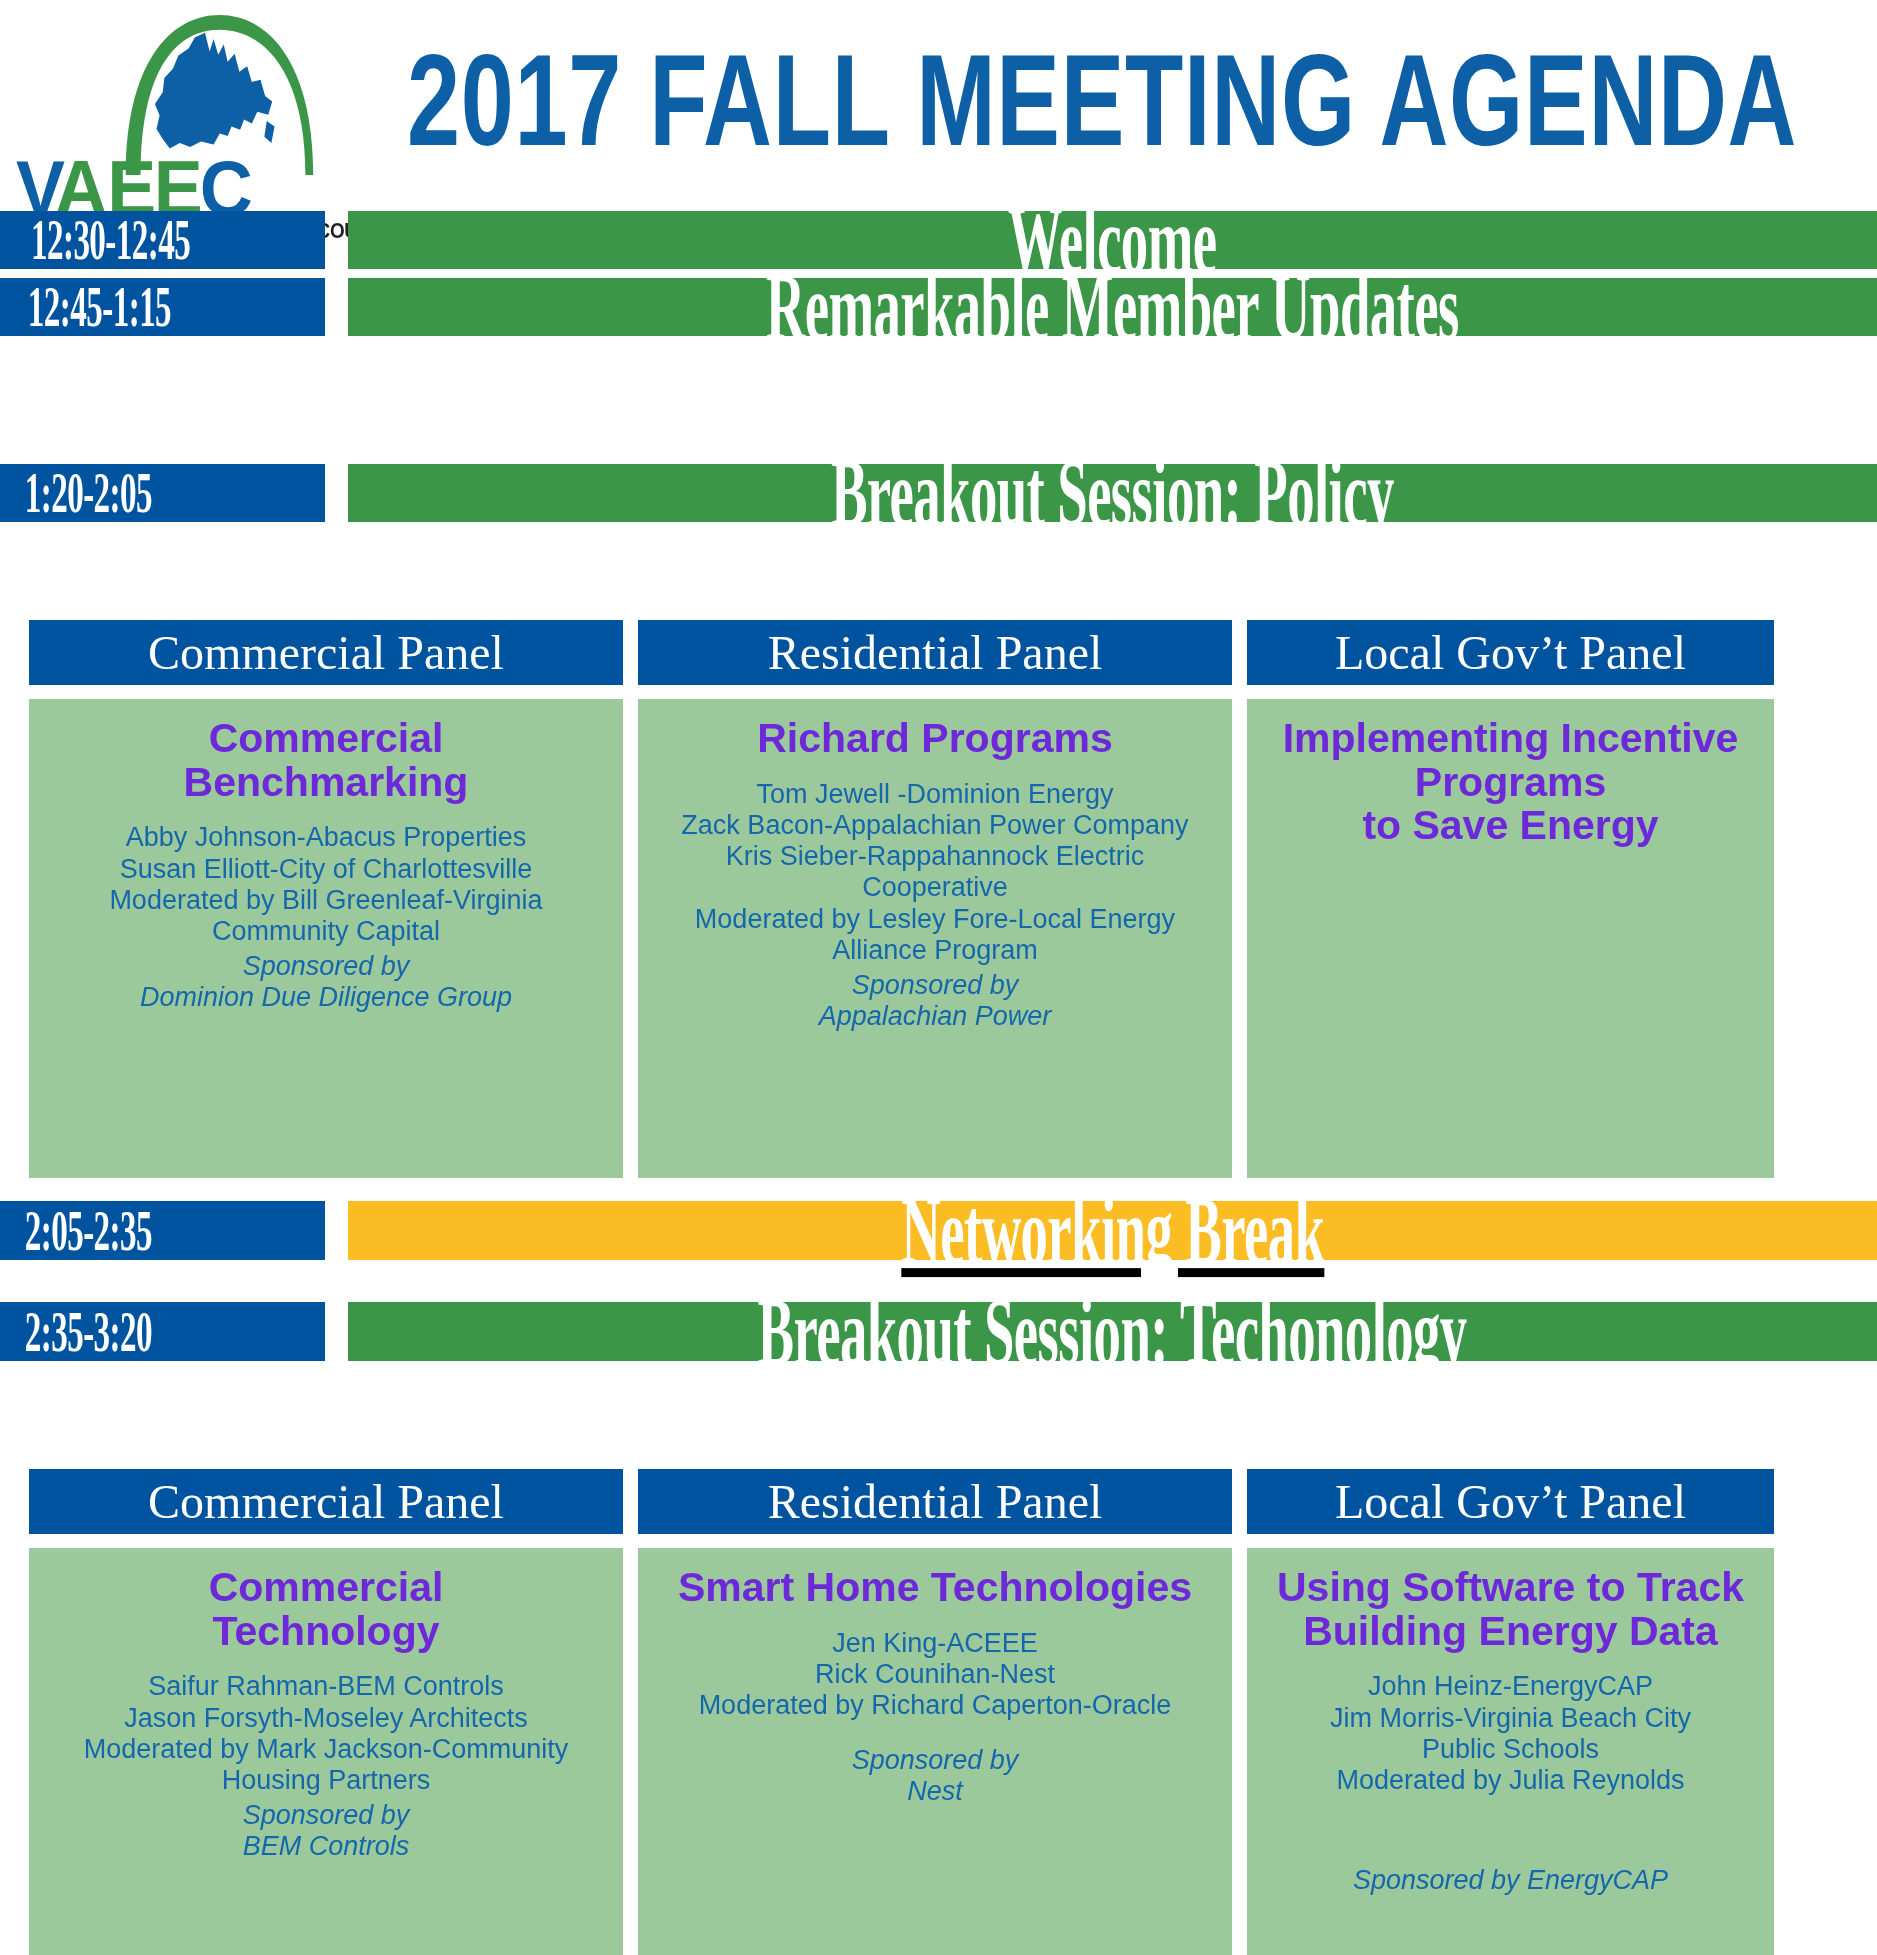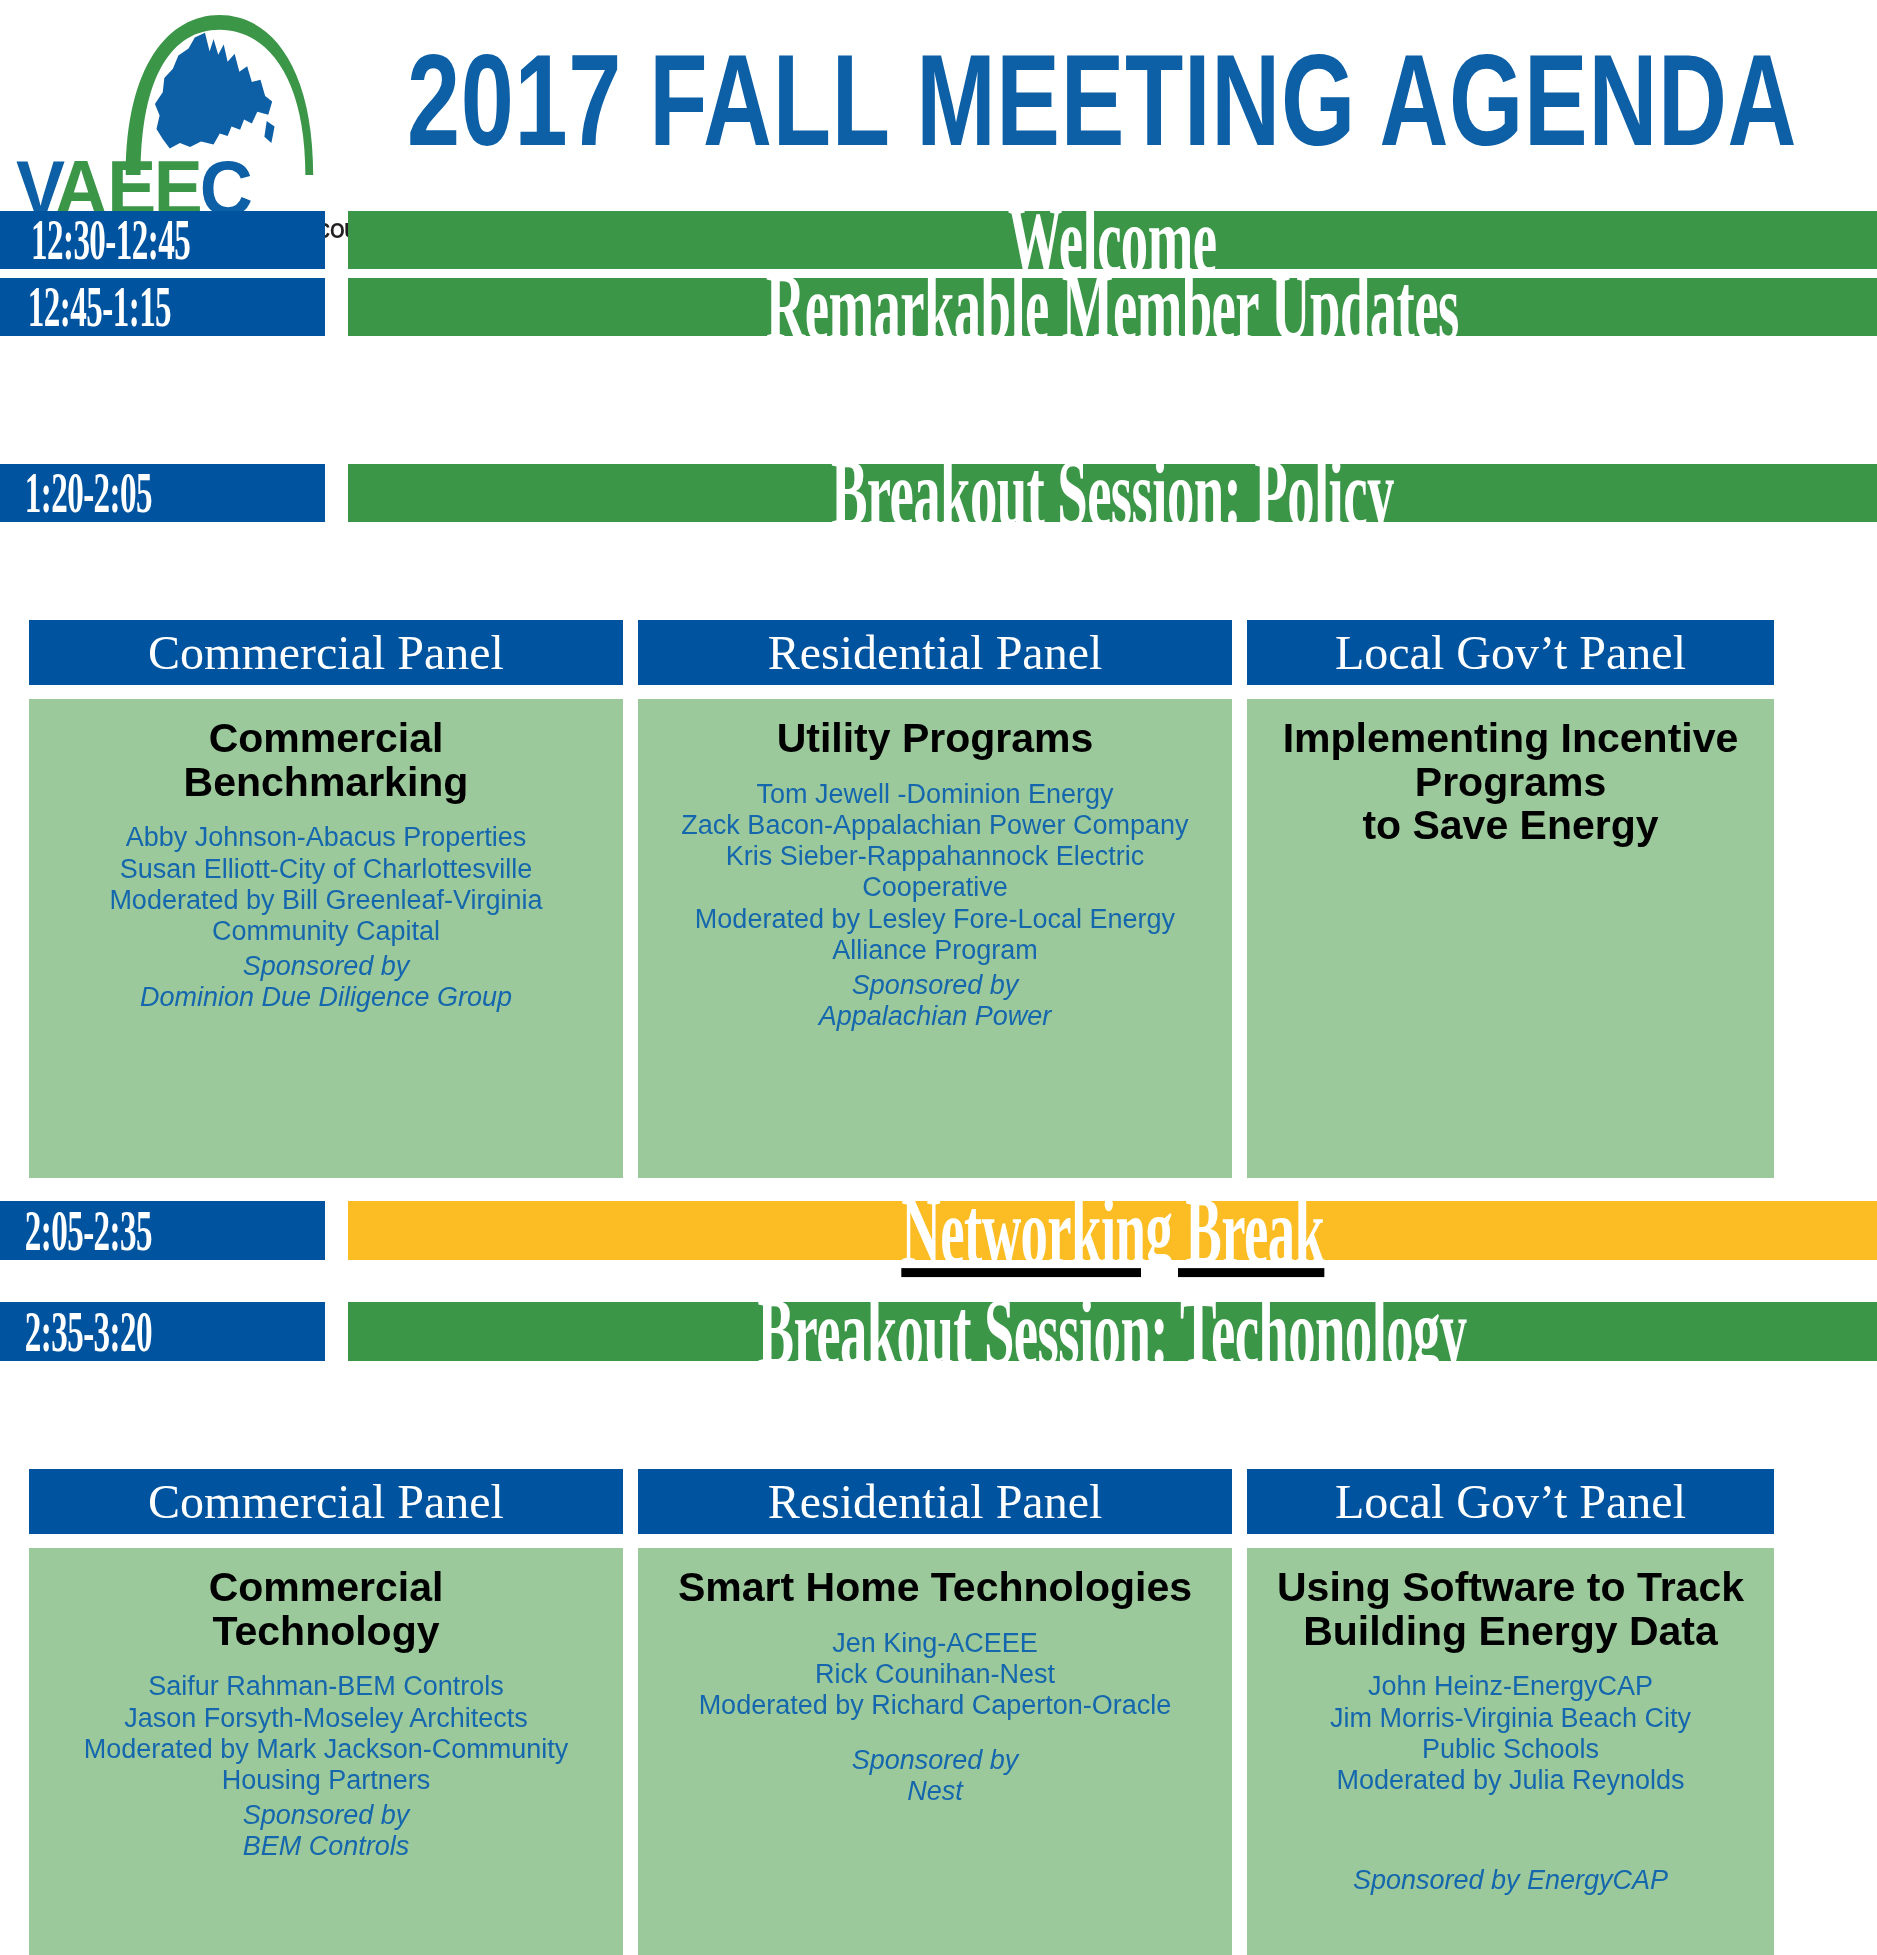--- a/index.html
+++ b/index.html
@@ -133,21 +133,21 @@
     padding: 18px 11.7px 11.7px 11.7px;
     text-align: center;
     box-sizing: border-box;
     font-family: "Liberation Sans", sans-serif;
     color: #1366ae;
   }
   .panel-topic {
     font-weight: 700;
     font-size: 41px;
     line-height: 1.07;
-    color: #000000;
+    color: #6d28d9;
     margin-bottom: 18px;
     white-space: pre-line;
   }
   .panel-people {
     font-size: 27px;
     line-height: 1.16;
     color: #1567ad;
     white-space: pre-line;
   }
   .panel-sponsor {
@@ -232,21 +232,21 @@
 Moderated by Bill Greenleaf-Virginia
 Community Capital</div>
       <div class="panel-sponsor sp-gap-1">Sponsored by
 Dominion Due Diligence Group</div>
     </div>
   </div>
 
   <div class="panel-col c2">
     <div class="panel-head">Residential Panel</div>
     <div class="panel-body" style="height:479px;">
-      <div class="panel-topic">Utility Programs</div>
+      <div class="panel-topic">Richard Programs</div>
       <div class="panel-people">Tom Jewell -Dominion Energy
 Zack Bacon-Appalachian Power Company
 Kris Sieber-Rappahannock Electric
 Cooperative
 Moderated by Lesley Fore-Local Energy
 Alliance Program</div>
       <div class="panel-sponsor sp-gap-1">Sponsored by
 Appalachian Power</div>
     </div>
   </div>

